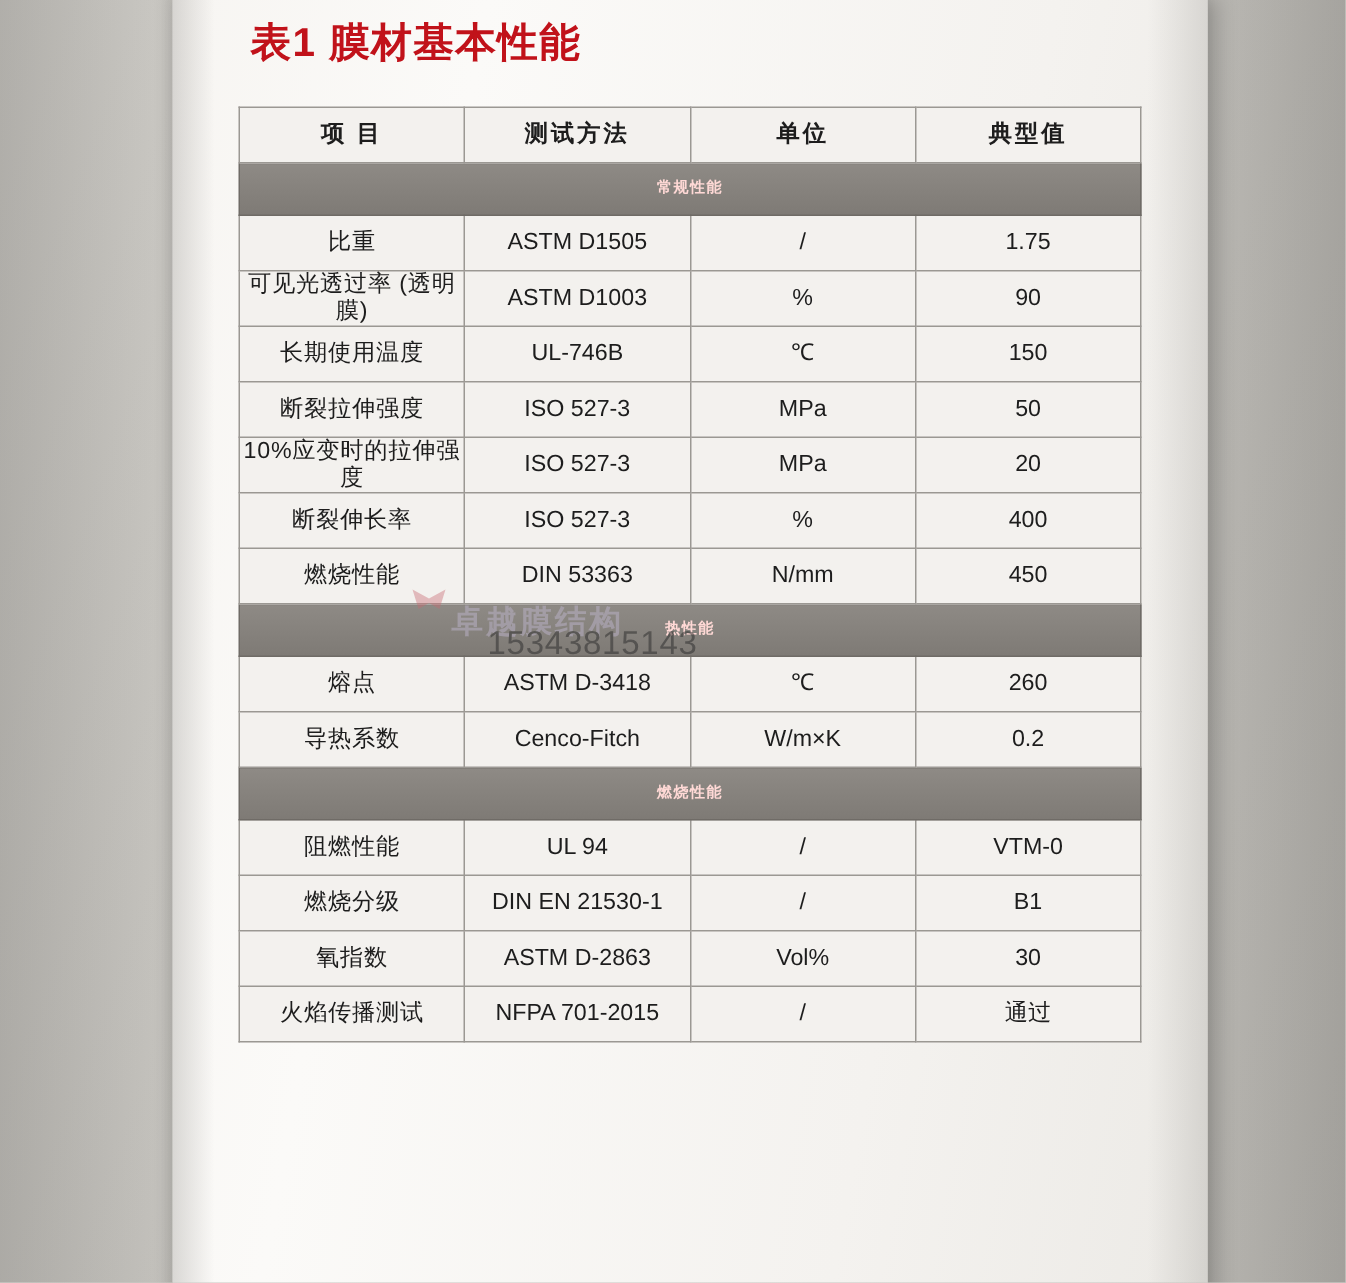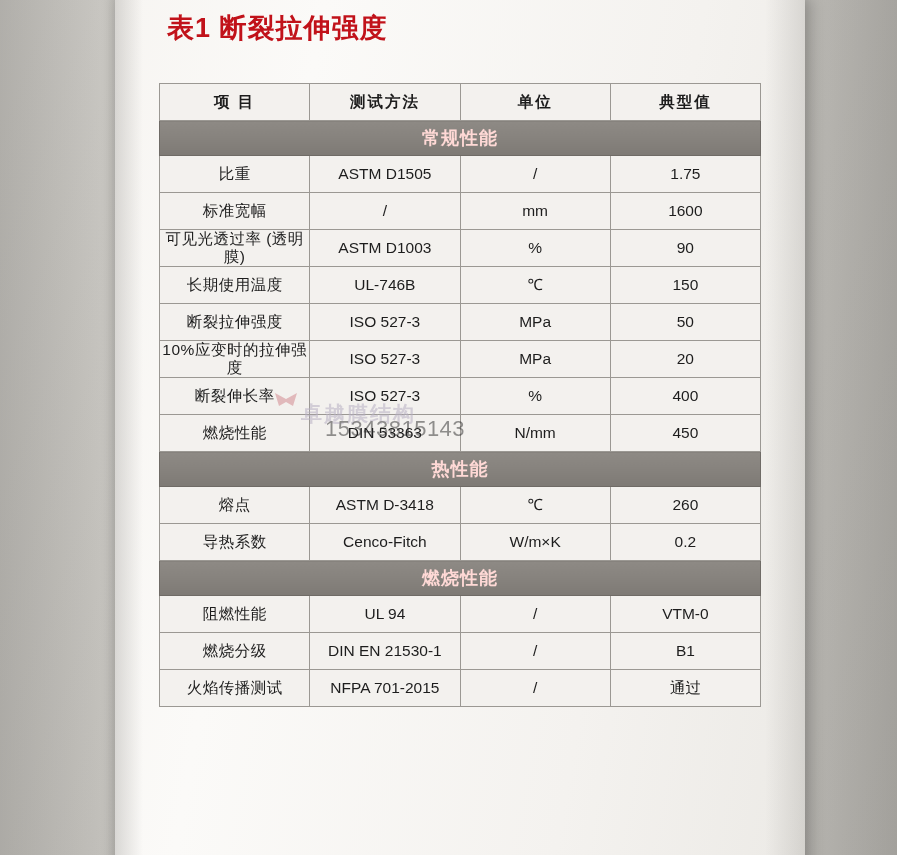--- a/index.html
+++ b/index.html
@@ -54,21 +54,21 @@
     font-size: 27px;
     font-weight: bold;
     color: #c1121a;
     letter-spacing: 1px;
     white-space: nowrap;
   }
 
   #table-wrap {
     position: absolute;
     left: 44px;
-    top: 91px;
+    top: 79px;
     width: 602px;
   }
   table.spec {
     border-collapse: collapse;
     width: 602px;
     table-layout: fixed;
   }
   table.spec td, table.spec th {
     border: 1px solid #9b9893;
     text-align: center;
@@ -86,21 +86,21 @@
     font-weight: bold;
     font-size: 16.5px;
     height: 36px;
     border: 1px solid #a50f16;
     letter-spacing: 2px;
   }
   tr.section td {
     background: linear-gradient(180deg, #8e8a85 0%, #7e7a75 100%);
     color: #ffe9e9;
     font-weight: bold;
-    font-size: 18px;
+    font-size: 10px;
     height: 34px;
     letter-spacing: 1px;
     border: 1px solid #6f6b66;
   }
   tr.section td span.sec-label {
     color: #ffd9d6;
   }
   td.item { width: 232px; letter-spacing: 0.5px; }
   td.method { width: 168px; }
   td.unit { width: 76px; }
@@ -158,21 +158,21 @@
 </style>
 </head>
 <body>
 
 <div id="scene">
   <div class="desk-shade-tl"></div>
   <div class="desk-shade-br"></div>
 
   <div id="page">
 
-    <div id="title">表1 断裂拉伸强度</div>
+    <div id="title">表1 膜材基本性能</div>
 
     <div id="table-wrap">
       <table class="spec">
         <thead>
           <tr>
             <th>项 目</th>
             <th>测试方法</th>
             <th>单位</th>
             <th>典型值</th>
           </tr>
@@ -184,26 +184,20 @@
               <span class="sec-label">常规性能</span>
             </td>
           </tr>
           <tr>
             <td class="item">比重</td>
             <td class="method">ASTM D1505</td>
             <td class="unit">/</td>
             <td class="value">1.75</td>
           </tr>
           <tr>
-            <td class="item">标准宽幅</td>
-            <td class="method">/</td>
-            <td class="unit">mm</td>
-            <td class="value">1600</td>
-          </tr>
-          <tr>
             <td class="item">可见光透过率 (透明膜)</td>
             <td class="method">ASTM D1003</td>
             <td class="unit">%</td>
             <td class="value">90</td>
           </tr>
           <tr>
             <td class="item">长期使用温度</td>
             <td class="method">UL-746B</td>
             <td class="unit">℃</td>
             <td class="value">150</td>
@@ -261,20 +255,26 @@
             <td class="item">阻燃性能</td>
             <td class="method">UL 94</td>
             <td class="unit">/</td>
             <td class="value">VTM-0</td>
           </tr>
           <tr>
             <td class="item">燃烧分级</td>
             <td class="method">DIN EN 21530-1</td>
             <td class="unit">/</td>
             <td class="value">B1</td>
+          </tr>
+          <tr>
+            <td class="item">氧指数</td>
+            <td class="method">ASTM D-2863</td>
+            <td class="unit">Vol%</td>
+            <td class="value">30</td>
           </tr>
           <tr>
             <td class="item">火焰传播测试</td>
             <td class="method">NFPA 701-2015</td>
             <td class="unit">/</td>
             <td class="value">通过</td>
           </tr>
 
         </tbody>
       </table>

